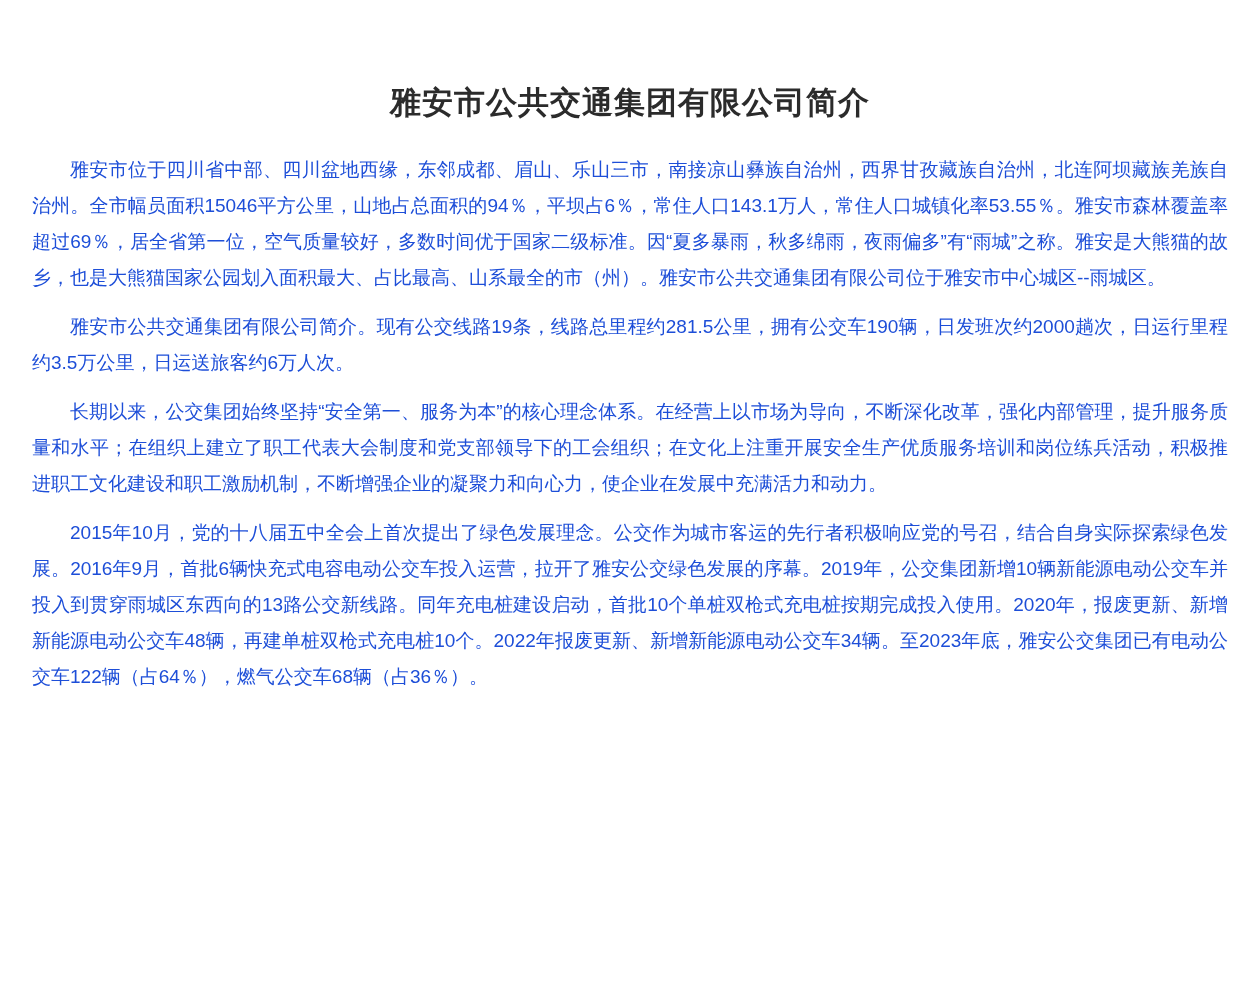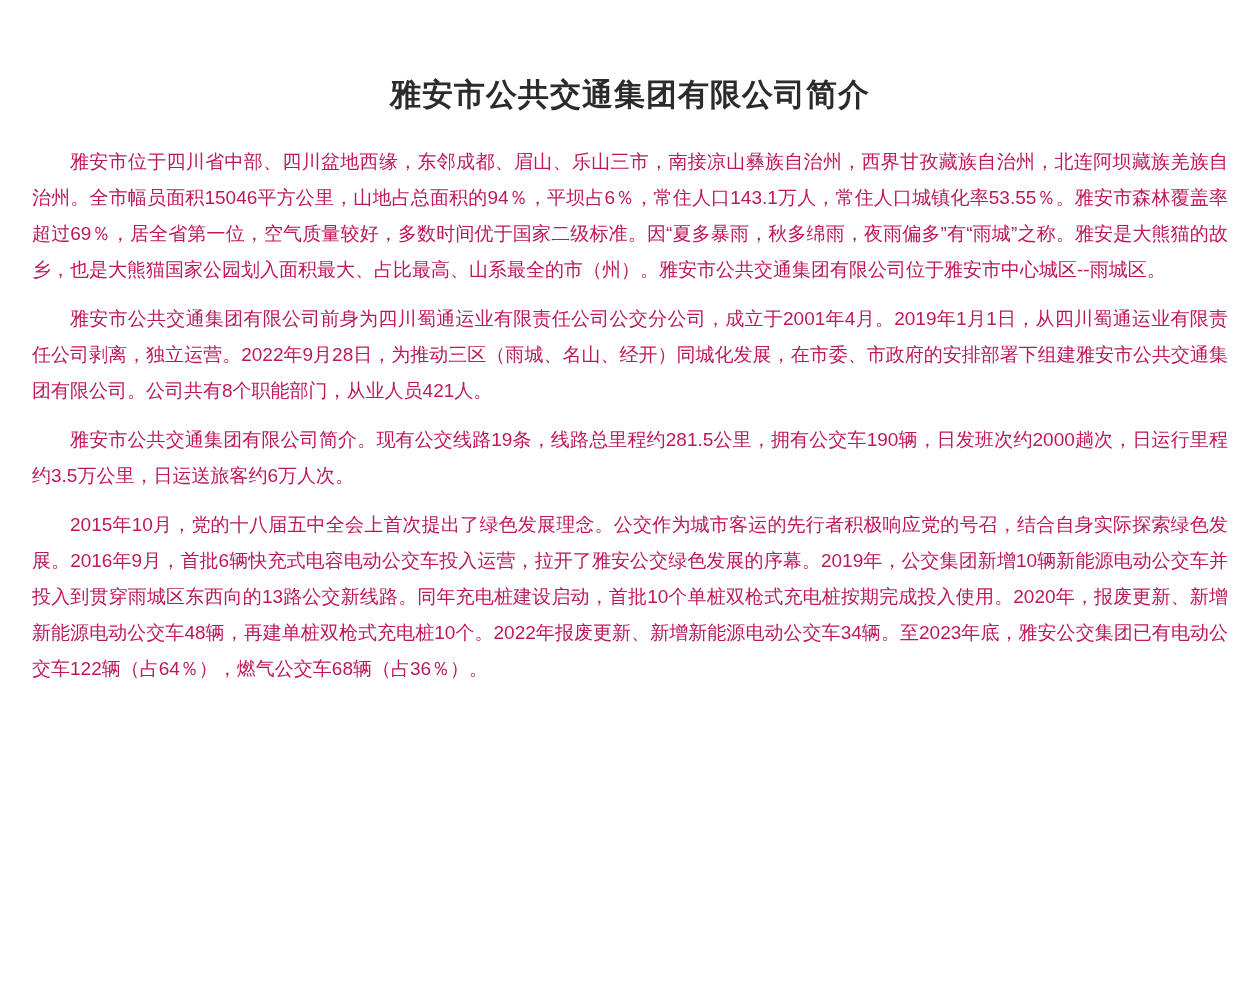--- a/index.html
+++ b/index.html
@@ -14,48 +14,48 @@
     overflow: hidden;
   }
   .page {
     box-sizing: border-box;
     width: 1260px;
     height: 1000px;
     padding: 0 32px;
     background: #ffffff;
   }
   .doc-title {
-    margin: 8px;
+    margin: 16px;
     padding-top: 68px;
     text-align: center;
     font-size: 31px;
     line-height: 38px;
     font-weight: 700;
     color: #2b2b2b;
     letter-spacing: 1px;
   }
   .doc-body {
     margin-top: 30px;
     font-size: 19px;
     line-height: 36px;
-    color: #be185d;
+    color: #1d4ed8;
     text-align: justify;
     text-justify: inter-ideograph;
   }
   .doc-body p {
     margin: 0 0 13px 0;
     text-indent: 2em;
     word-break: break-all;
   }
 </style>
 </head>
 <body>
 
 <div class="page">
   <h1 class="doc-title">雅安市公共交通集团有限公司简介</h1>
 
   <div class="doc-body">
     <p>雅安市位于四川省中部、四川盆地西缘，东邻成都、眉山、乐山三市，南接凉山彝族自治州，西界甘孜藏族自治州，北连阿坝藏族羌族自治州。全市幅员面积15046平方公里，山地占总面积的94％，平坝占6％，常住人口143.1万人，常住人口城镇化率53.55％。雅安市森林覆盖率超过69％，居全省第一位，空气质量较好，多数时间优于国家二级标准。因“夏多暴雨，秋多绵雨，夜雨偏多”有“雨城”之称。雅安是大熊猫的故乡，也是大熊猫国家公园划入面积最大、占比最高、山系最全的市（州）。雅安市公共交通集团有限公司位于雅安市中心城区--雨城区。</p>
-    <p>雅安市公共交通集团有限公司前身为四川蜀通运业有限责任公司公交分公司，成立于2001年4月。2019年1月1日，从四川蜀通运业有限责任公司剥离，独立运营。2022年9月28日，为推动三区（雨城、名山、经开）同城化发展，在市委、市政府的安排部署下组建雅安市公共交通集团有限公司。公司共有8个职能部门，从业人员421人。</p>
     <p>雅安市公共交通集团有限公司简介。现有公交线路19条，线路总里程约281.5公里，拥有公交车190辆，日发班次约2000趟次，日运行里程约3.5万公里，日运送旅客约6万人次。</p>
+    <p>长期以来，公交集团始终坚持“安全第一、服务为本”的核心理念体系。在经营上以市场为导向，不断深化改革，强化内部管理，提升服务质量和水平；在组织上建立了职工代表大会制度和党支部领导下的工会组织；在文化上注重开展安全生产优质服务培训和岗位练兵活动，积极推进职工文化建设和职工激励机制，不断增强企业的凝聚力和向心力，使企业在发展中充满活力和动力。</p>
     <p>2015年10月，党的十八届五中全会上首次提出了绿色发展理念。公交作为城市客运的先行者积极响应党的号召，结合自身实际探索绿色发展。2016年9月，首批6辆快充式电容电动公交车投入运营，拉开了雅安公交绿色发展的序幕。2019年，公交集团新增10辆新能源电动公交车并投入到贯穿雨城区东西向的13路公交新线路。同年充电桩建设启动，首批10个单桩双枪式充电桩按期完成投入使用。2020年，报废更新、新增新能源电动公交车48辆，再建单桩双枪式充电桩10个。2022年报废更新、新增新能源电动公交车34辆。至2023年底，雅安公交集团已有电动公交车122辆（占64％），燃气公交车68辆（占36％）。</p>
   </div>
 </div>
 
 </body></html>

